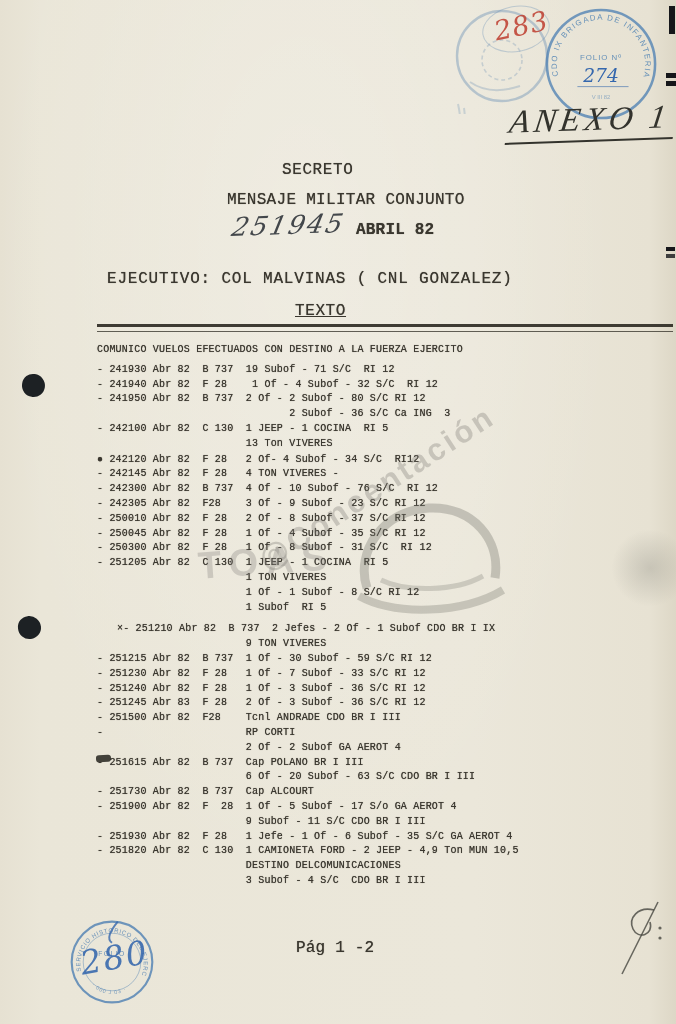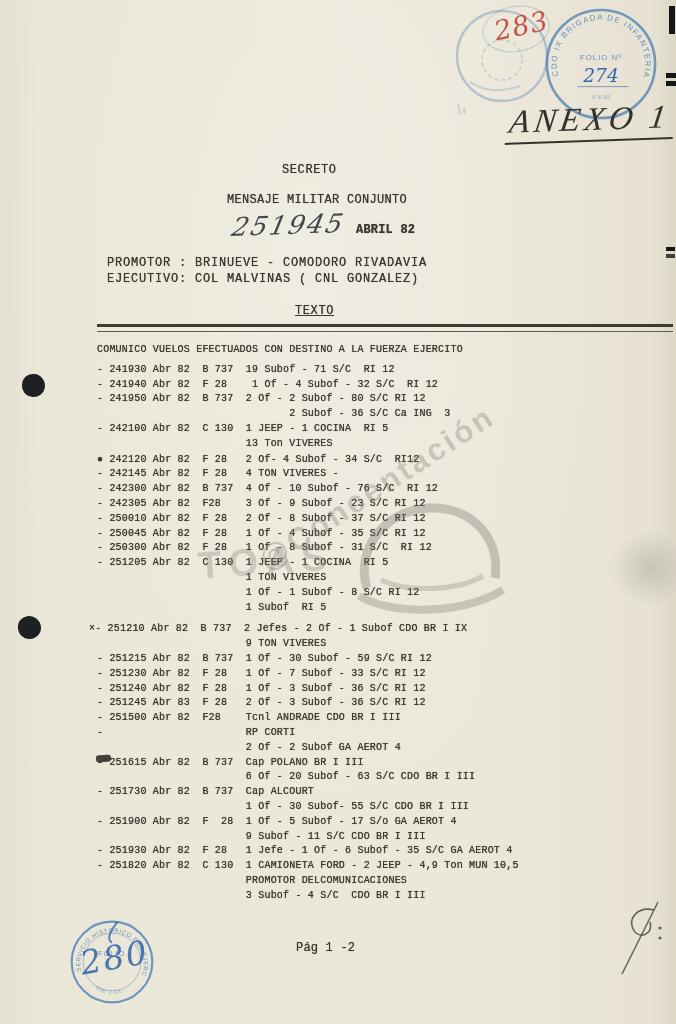--- a/index.html
+++ b/index.html
@@ -6,21 +6,21 @@
   body{width:676px;height:1024px;overflow:hidden;background:#b9b4a6;}
   .paper{
     position:relative;width:676px;height:1024px;
     background:
       radial-gradient(ellipse at 45% 25%, rgba(255,255,255,.22), rgba(255,255,255,0) 60%),
       linear-gradient(90deg, #e6e1d2 0%, #eae6d8 6%, #ebe7da 70%, #e7e2d3 96%, #ddd7c6 100%),
       #e9e4d6;
     font-family:"Liberation Mono","DejaVu Sans Mono",monospace;
     color:#3a372f;
   }
-  .typed{white-space:pre;font-size:12px;line-height:14.8px;letter-spacing:.2px;
+  .typed{white-space:pre;font-size:16px;line-height:14.8px;letter-spacing:.2px;
          text-shadow:0 0 .7px rgba(58,53,43,.85);}
   .abs{position:absolute;}
   
   .secreto{left:282px;top:163px;letter-spacing:.6px;}
   .title{left:227px;top:193px;letter-spacing:.3px;}
   .date-hand{left:233px;top:210px;font-family:"DejaVu Serif","Liberation Serif",serif;
              font-style:italic;font-size:26px;color:#43474b;transform:skewX(-14deg) rotate(-2deg);
              letter-spacing:2px;}
   .date-typed{left:340px;top:223px;font-weight:bold;margin-left:16px;}
   .promotor{left:107px;top:256px;letter-spacing:.8px;}
@@ -100,21 +100,20 @@
     <line x1="36" y1="83" x2="88" y2="83" stroke="rgba(53,103,173,.6)" stroke-width="1"></line>
     <text x="60" y="96" text-anchor="middle" font-size="6" fill="rgba(79,130,180,.55)" font-family="Liberation Sans,DejaVu Sans,sans-serif">V III 82</text>
   </svg>
 
   <div class="abs anexo">ANEXO 1</div>
 
   <div class="abs typed secreto">SECRETO</div>
   <div class="abs typed title">MENSAJE MILITAR CONJUNTO</div>
   <div class="abs date-hand">251945</div>
   <div class="abs typed date-typed">ABRIL 82</div>
-  <div class="abs typed promotor">PROMOTOR : BRINUEVE - COMODORO RIVADAVIA</div>
   <div class="abs typed ejecutivo">EJECUTIVO: COL MALVINAS ( CNL GONZALEZ)</div>
   <div class="abs typed texto">TEXTO</div>
 
   <div class="abs rule"></div>
 
   <div class="abs body" id="body-lines">
       <div class="line">COMUNICO VUELOS EFECTUADOS CON DESTINO A LA FUERZA EJERCITO</div>
       <div class="line" style="margin-top: 5px;">- 241930 Abr 82  B 737  19 Subof - 71 S/C  RI 12</div>
       <div class="line">- 241940 Abr 82  F 28    1 Of - 4 Subof - 32 S/C  RI 12</div>
       <div class="line">- 241950 Abr 82  B 737  2 Of - 2 Subof - 80 S/C RI 12</div>
@@ -125,38 +124,37 @@
       <div class="line">- 242145 Abr 82  F 28   4 TON VIVERES -</div>
       <div class="line">- 242300 Abr 82  B 737  4 Of - 10 Subof - 76 S/C  RI 12</div>
       <div class="line">- 242305 Abr 82  F28    3 Of - 9 Subof - 23 S/C RI 12</div>
       <div class="line">- 250010 Abr 82  F 28   2 Of - 8 Subof - 37 S/C RI 12</div>
       <div class="line">- 250045 Abr 82  F 28   1 Of - 4 Subof - 35 S/C RI 12</div>
       <div class="line">- 250300 Abr 82  F 28   1 Of - 8 Subof - 31 S/C  RI 12</div>
       <div class="line">- 251205 Abr 82  C 130  1 JEEP - 1 COCINA  RI 5</div>
       <div class="line">                        1 TON VIVERES</div>
       <div class="line">                        1 Of - 1 Subof - 8 S/C RI 12</div>
       <div class="line">                        1 Subof  RI 5</div>
-      <div class="line" style="margin-top: 7px; text-indent: -8px;">×- 251210 Abr 82  B 737  2 Jefes - 2 Of - 1 Subof CDO BR I IX</div>
+      <div class="line" style="margin-top: 7px; text-indent: -8px; margin-left: 28px;">×- 251210 Abr 82  B 737  2 Jefes - 2 Of - 1 Subof CDO BR I IX</div>
       <div class="line">                        9 TON VIVERES</div>
       <div class="line">- 251215 Abr 82  B 737  1 Of - 30 Subof - 59 S/C RI 12</div>
       <div class="line">- 251230 Abr 82  F 28   1 Of - 7 Subof - 33 S/C RI 12</div>
       <div class="line">- 251240 Abr 82  F 28   1 Of - 3 Subof - 36 S/C RI 12</div>
       <div class="line">- 251245 Abr 83  F 28   2 Of - 3 Subof - 36 S/C RI 12</div>
       <div class="line">- 251500 Abr 82  F28    Tcnl ANDRADE CDO BR I III</div>
       <div class="line">-                       RP CORTI</div>
       <div class="line">                        2 Of - 2 Subof GA AEROT 4</div>
       <div class="line">- 251615 Abr 82  B 737  Cap POLANO BR I III</div>
       <div class="line">                        6 Of - 20 Subof - 63 S/C CDO BR I III</div>
       <div class="line">- 251730 Abr 82  B 737  Cap ALCOURT</div>
-      <div class="line">                        1 Of - 30 Subof- 55 S/C CDO BR I III</div>
       <div class="line">- 251900 Abr 82  F  28  1 Of - 5 Subof - 17 S/o GA AEROT 4</div>
       <div class="line">                        9 Subof - 11 S/C CDO BR I III</div>
       <div class="line">- 251930 Abr 82  F 28   1 Jefe - 1 Of - 6 Subof - 35 S/C GA AEROT 4</div>
       <div class="line">- 251820 Abr 82  C 130  1 CAMIONETA FORD - 2 JEEP - 4,9 Ton MUN 10,5</div>
-      <div class="line">                        PROMOTOR DELCOMUNICACIONES</div>
+      <div class="line">                        DESTINO DELCOMUNICACIONES</div>
       <div class="line">                        3 Subof - 4 S/C  CDO BR I III</div>
     </div>
   <div class="abs smudge"></div>
 
   <div class="abs wm wm-diag">@Concentación</div>
   <div class="abs wm wm-toas">TOAS</div>
   <svg class="stamp-svg wm" style="left:345px;top:492px;" width="170" height="135" viewBox="0 0 170 135">
     <path d="M 22,96 C 10,60 38,18 84,16 C 128,14 156,48 150,86" fill="none" stroke="rgba(118,118,110,.35)" stroke-width="9"></path>
     <path d="M 14,104 C 50,124 118,122 158,98" fill="none" stroke="rgba(118,118,110,.32)" stroke-width="8"></path>
     <path d="M 36,88 C 60,100 110,100 138,84" fill="none" stroke="rgba(118,118,110,.28)" stroke-width="5"></path>

